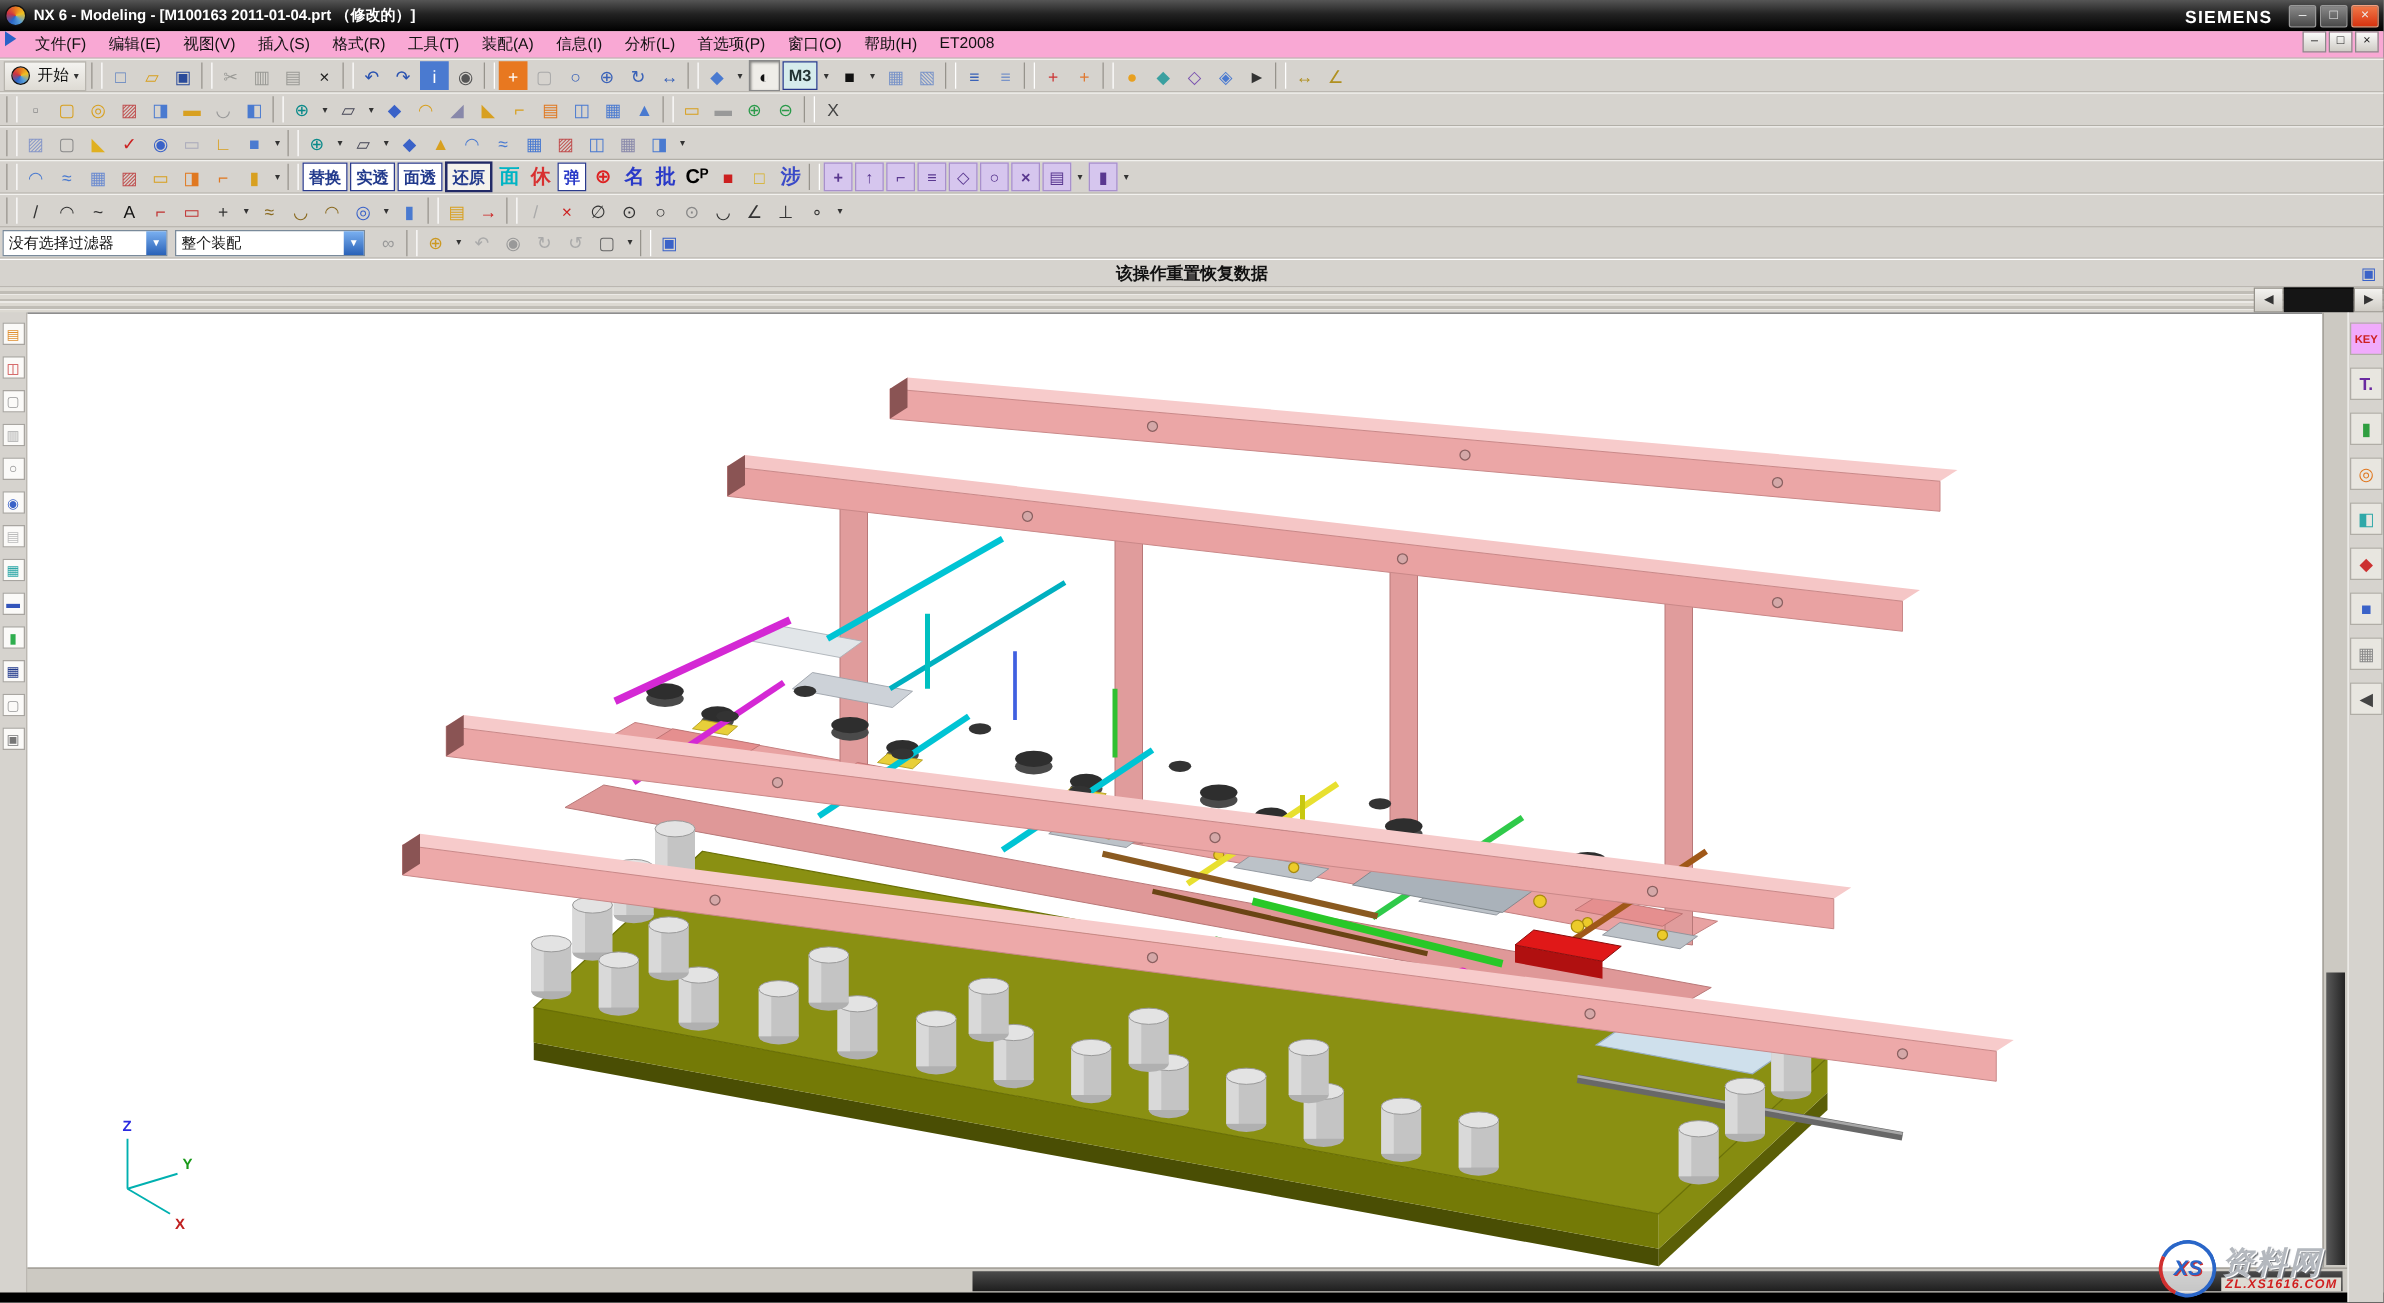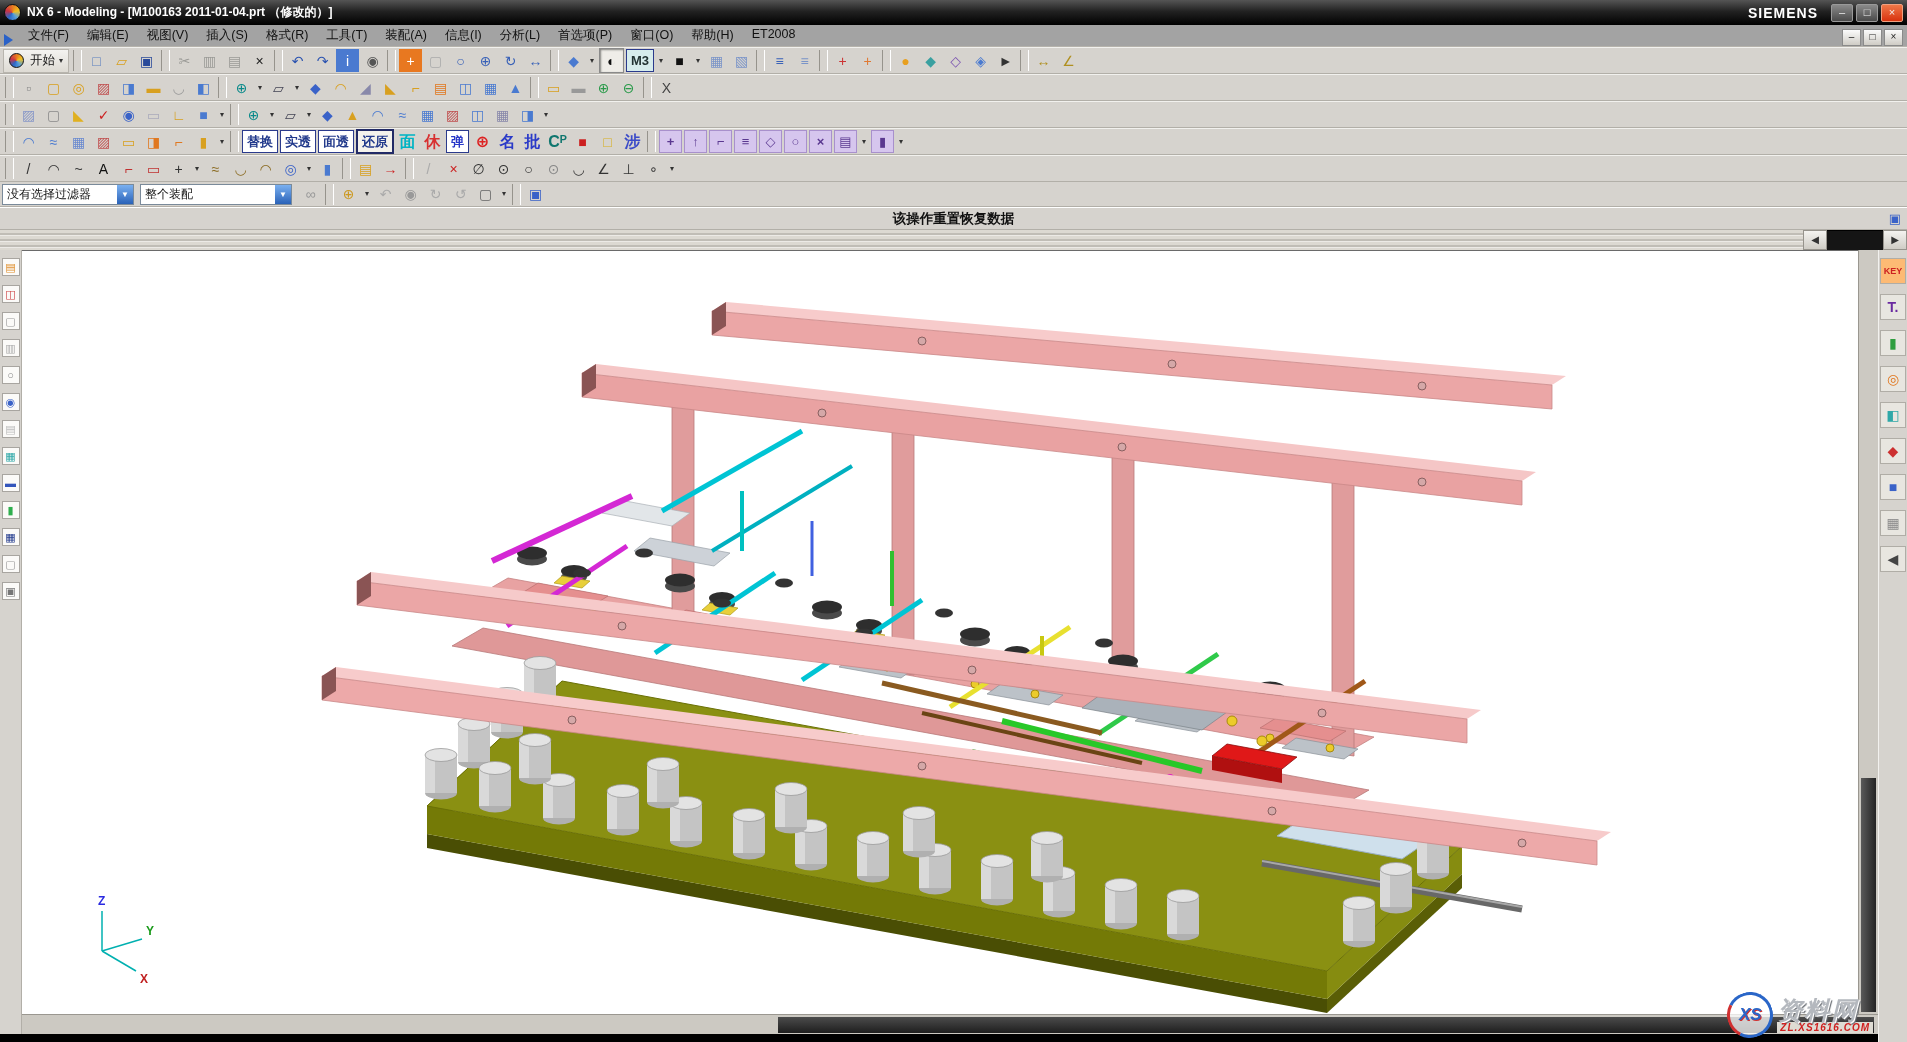--- a/index.html
+++ b/index.html
@@ -8,21 +8,21 @@
 
   
   .titlebar{position:absolute;left:0;top:0;width:100%;height:25px;background:linear-gradient(#555 0%,#222 45%,#000 100%);color:#fff;display:flex;align-items:center;box-sizing:border-box;padding:0 4px;}
   .nxswirl{width:15px;height:15px;border-radius:50%;background:conic-gradient(#e87820,#f0c020,#58a0d8,#2a66c8,#cc3344,#e87820);margin-right:6px;flex:none;border:1px solid #111;}
   .wtitle{font-size:12px;font-weight:bold;white-space:nowrap;}
   .brand{margin-left:auto;font-weight:bold;font-size:14px;letter-spacing:1px;margin-right:10px;}
   .wbtn{width:20px;height:16px;margin-left:3px;background:linear-gradient(#8a8a8a,#4a4a4a);border:1px solid #999;border-radius:2px;color:#eee;font-size:11px;line-height:14px;text-align:center;flex:none;}
   .wbtn.close{background:linear-gradient(#f07848,#d8330f);border-color:#f0a080;}
 
   
-  .menubar{position:absolute;left:0;top:25px;width:100%;height:22px;background:#a3a3a3;display:flex;align-items:flex-end;font-size:12.5px;border-bottom:1px solid #b6b3ac;box-sizing:border-box;padding:0 4px;}
+  .menubar{position:absolute;left:0;top:25px;width:100%;height:22px;background:#f9a8d4;display:flex;align-items:flex-start;font-size:12.5px;border-bottom:1px solid #b6b3ac;box-sizing:border-box;padding:0 4px;}
   .menu-arrow{width:0;height:0;border-left:9px solid #2a62c8;border-top:6px solid transparent;border-bottom:6px solid transparent;margin-right:6px;}
   .menu-item{padding:2px 9px;white-space:nowrap;}
   .mdibtns{margin-left:auto;display:flex;}
   .mdibtn{width:17px;height:15px;border:1px solid #8a8a8a;background:linear-gradient(#fbfbfb,#cfccc5);font-size:10px;line-height:13px;text-align:center;margin-left:2px;color:#222;}
 
   
   .tbrow{position:absolute;left:0;width:100%;height:27px;background:#d6d3ce;display:flex;align-items:center;border-top:1px solid #f2f1ee;border-bottom:1px solid #b2afa8;box-sizing:border-box;padding-left:3px;overflow:hidden;}
   .startbtn{display:inline-flex;align-items:center;height:22px;padding:0 5px;margin-right:2px;border:1px solid #b8b5ae;background:linear-gradient(#f4f3f0,#dedbd4);font-size:12.5px;flex:none;}
   .startbtn .ddg{font-size:8px;margin-left:4px;color:#333;}
   .tbi{display:inline-flex;align-items:center;justify-content:center;width:23px;height:23px;font-size:14px;margin:0 1px;flex:none;line-height:1;}
@@ -51,21 +51,21 @@
   .cuetrack{width:56px;height:20px;background:#151515;border-top:1px solid #000;box-sizing:border-box;}
 
   
   .leftbar{position:absolute;left:0;top:250px;width:22px;height:784px;background:#d6d3ce;border-right:1px solid #b2afa8;display:flex;flex-direction:column;align-items:center;gap:9px;padding-top:8px;box-sizing:border-box;}
   .lbi{width:16px;height:16px;font-size:11px;display:flex;align-items:center;justify-content:center;border:1px solid #a8a5a0;background:#fbfaf8;flex:none;}
   .vp{position:absolute;left:22px;top:250px;width:1836px;height:764px;background:#fff;border-top:1px solid #6a6a6a;box-sizing:border-box;overflow:hidden;}
   .vscroll{position:absolute;left:1858px;top:250px;width:20px;height:764px;background:#ccc9c2;border-left:1px solid #9a9790;box-sizing:border-box;}
   .vthumb{position:absolute;left:2px;top:528px;width:15px;height:234px;background:linear-gradient(90deg,#5a5a5a,#242424);}
   .rightbar{position:absolute;left:1878px;top:250px;width:29px;height:792px;background:#d6d3ce;border-left:1px solid #f2f1ee;display:flex;flex-direction:column;align-items:center;gap:10px;padding-top:8px;box-sizing:border-box;}
   .rbi{width:24px;height:24px;display:flex;align-items:center;justify-content:center;font-weight:bold;font-size:14px;border:1px solid #b0ada6;background:#e8e6e0;flex:none;}
-  .rbi.key{background:#fdba74;font-size:9px;letter-spacing:0;}
+  .rbi.key{background:#f0abfc;font-size:9px;letter-spacing:0;}
   .hscroll{position:absolute;left:22px;top:1014px;width:1856px;height:20px;background:#ccc9c2;border-top:1px solid #9a9790;box-sizing:border-box;}
   .hthumb{position:absolute;left:756px;top:2px;width:1096px;height:16px;background:linear-gradient(#4c4c4c,#1e1e1e);}
   .bstrip{position:absolute;left:0;top:1034px;width:100%;height:8px;background:#000;}
 
   
   .watermark{position:absolute;right:34px;top:992px;display:flex;align-items:center;z-index:6;}
   .wm-logo{width:40px;height:40px;border-radius:50%;border:3px solid #2a66c8;border-left-color:#d03030;transform:rotate(-18deg);display:flex;align-items:center;justify-content:center;background:rgba(255,255,255,.75);flex:none;}
   .wm-logo span{transform:rotate(18deg);font-style:italic;font-weight:bold;font-size:17px;color:#2a66c8;text-shadow:1px 1px 0 #d03030;}
   .wm-txt{margin-left:4px;text-align:left;font-style:italic;}
   .wm-site{font-size:25px;font-weight:900;color:#b4b8be;letter-spacing:2px;text-shadow:1px 1px 0 #fff,2px 2px 1px #6a6e74;line-height:24px;}
@@ -609,21 +609,21 @@
           <span></span>
         </span>
         <span class="tbi t-chr" style="color: rgb(42, 58, 200);">
           <span>名</span>
           <span></span>
         </span>
         <span class="tbi t-chr" style="color: rgb(42, 58, 200);">
           <span>批</span>
           <span></span>
         </span>
-        <span class="tbi t-chr" style="color: #0f766e;">
+        <span class="tbi t-chr" style="color: #000000;">
           <span>Cᴾ</span>
           <span></span>
         </span>
         <span class="tbi" style="color: rgb(204, 32, 32);">
           <span>■</span>
           <span></span>
         </span>
         <span class="tbi" style="color: rgb(216, 176, 32);">
           <span>□</span>
           <span></span>

